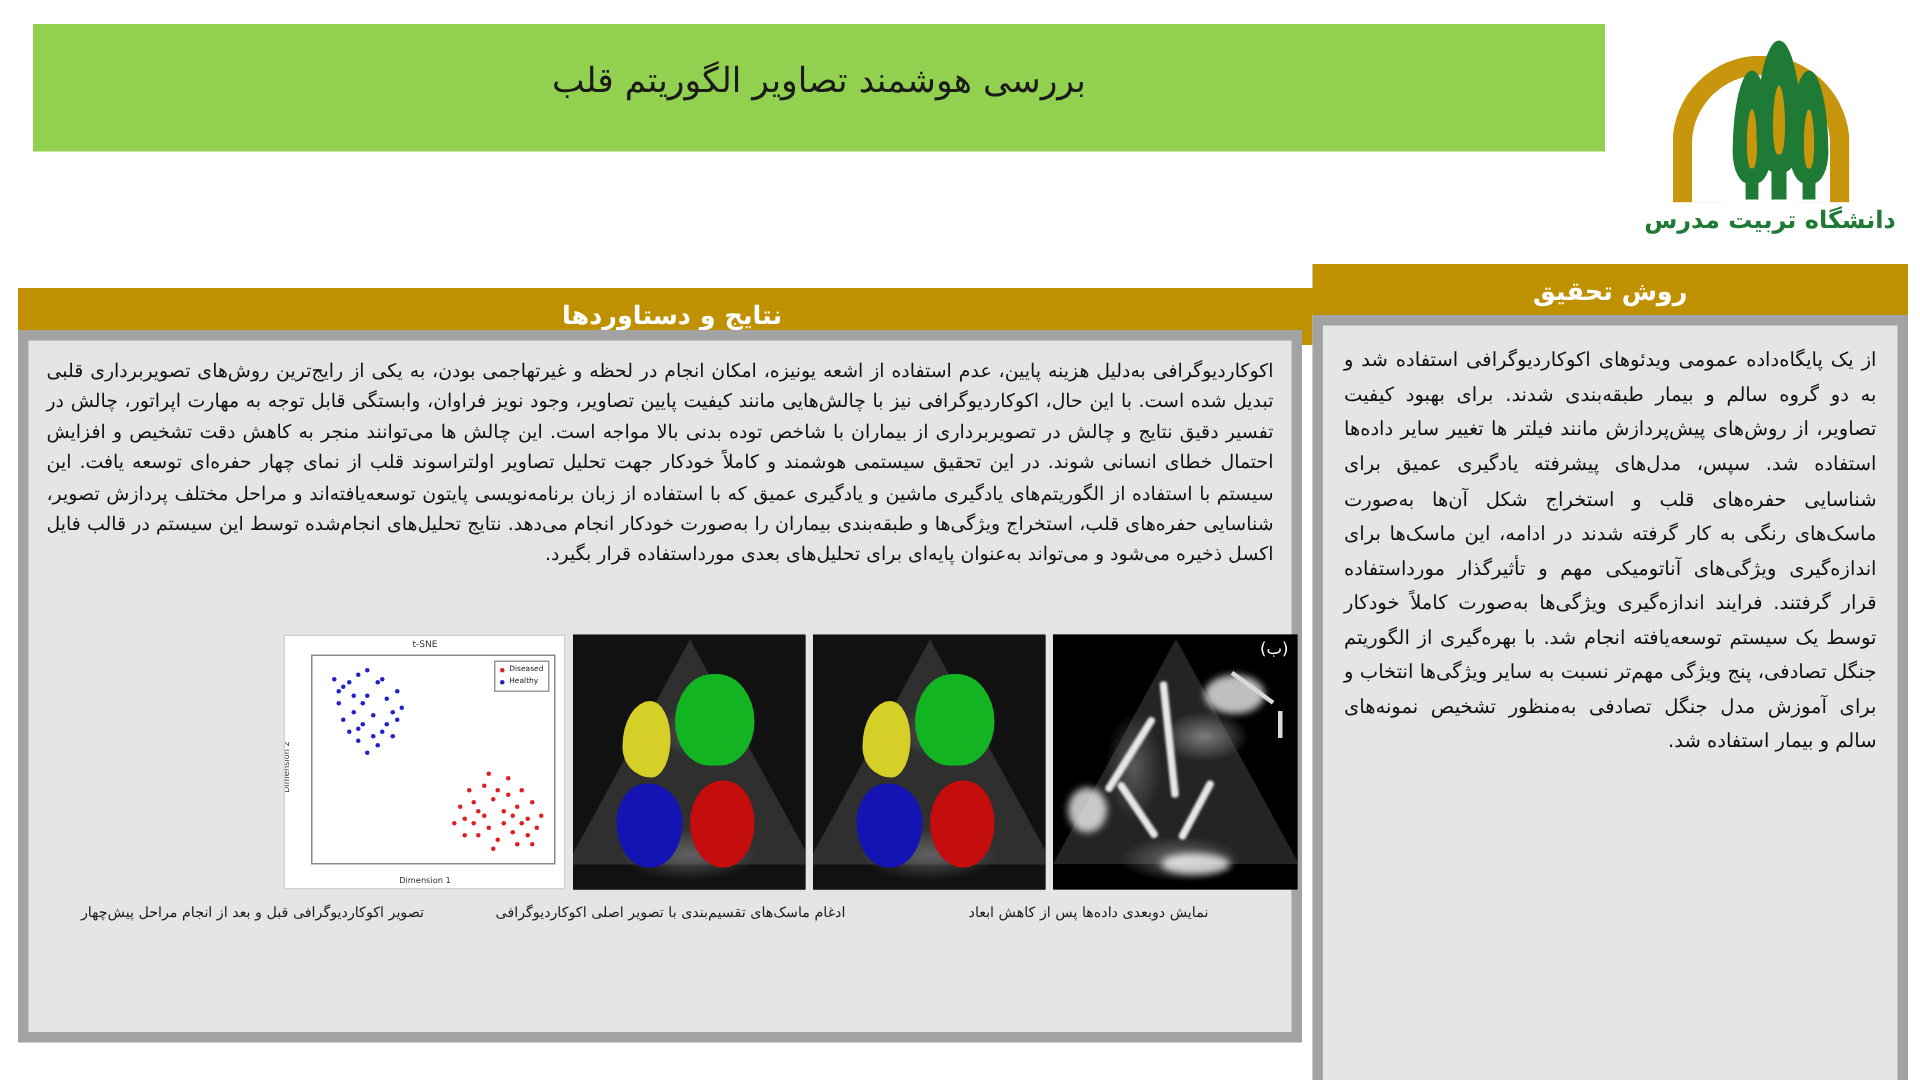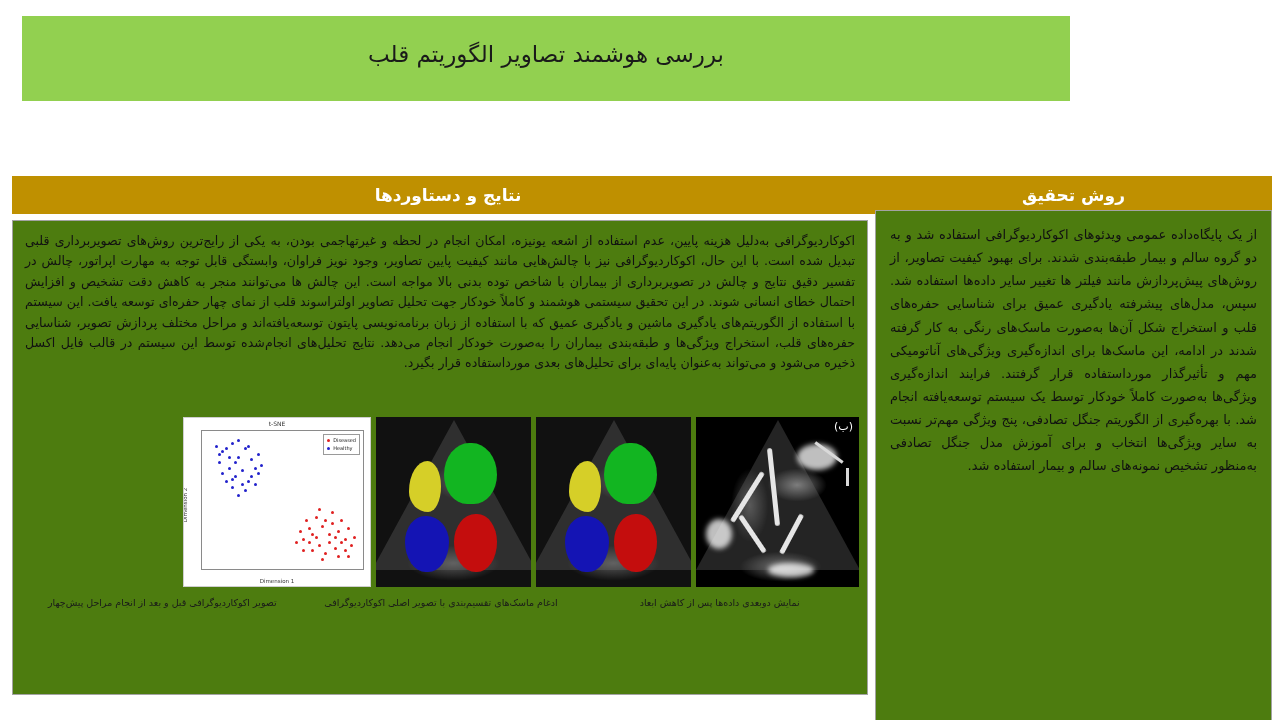--- a/index.html
+++ b/index.html
@@ -77,28 +77,28 @@
 
   
   .sec-head {
     position: absolute; height: 38px;
     background: #bf9000;
     display: flex; align-items: center; justify-content: center;
   }
   .sec-head span {
     color: #ffffff; font-size: 17px; font-weight: 700;
   }
-  .head-results { left: 12px; top: 176px; width: 872px; text-align: center; }
+  .head-results { left: 12px; top: 192px; width: 872px; text-align: center; }
   .head-method  { left: 875px; top: 176px; width: 397px; }
 
   
   .panel {
     position: absolute;
-    background: #4d7c0f;
-    border: 1px solid #a3a3a3;
+    background: #e5e5e5;
+    border: 7px solid #a3a3a3;
   }
   .panel-results { left: 12px; top: 220px; width: 856px; height: 475px; }
   .panel-method  { left: 875px; top: 210px; width: 397px; height: 581px; }
 
   .body-text {
     direction: rtl; text-align: justify;
     color: #111111; line-height: 1.62;
   }
   .panel-results .body-text {
     padding: 10px 12px 0 12px; font-size: 12.6px;
@@ -221,20 +221,38 @@
 </head>
 <body>
 
 <div class="poster">
 
   <div class="title-band">
     <div class="title">بررسی هوشمند تصاویر الگوریتم قلب</div>
   </div>
 
 
+  <div class="logo-box">
+    <div class="logo-mark">
+      <div class="logo-arch"></div>
+      <div class="cypress c1">
+        <div class="leaf"></div>
+          <div class="trunk"></div>
+      </div>
+      <div class="cypress c2">
+        <div class="leaf"></div>
+          <div class="trunk"></div>
+      </div>
+      <div class="cypress c3">
+        <div class="leaf"></div>
+          <div class="trunk"></div>
+      </div>
+    </div>
+    <div class="logo-word">دانشگاه تربیت مدرس</div>
+  </div>
 
   <div class="sec-head head-results">
     <span>نتایج و دستاوردها</span>
   </div>
   <div class="sec-head head-method">
     <span>روش تحقیق</span>
   </div>
 
   <div class="panel panel-results">
     <div class="body-text">اکوکاردیوگرافی به‌دلیل هزینه پایین، عدم استفاده از اشعه یونیزه، امکان انجام در لحظه و غیرتهاجمی بودن، به یکی از رایج‌ترین روش‌های تصویربرداری قلبی تبدیل شده است. با این حال، اکوکاردیوگرافی نیز با چالش‌هایی مانند کیفیت پایین تصاویر، وجود نویز فراوان، وابستگی قابل توجه به مهارت اپراتور، چالش در تفسیر دقیق نتایج و چالش در تصویربرداری از بیماران با شاخص توده بدنی بالا مواجه است. این چالش ها می‌توانند منجر به کاهش دقت تشخیص و افزایش احتمال خطای انسانی شوند. در این تحقیق سیستمی هوشمند و کاملاً خودکار جهت تحلیل تصاویر اولتراسوند قلب از نمای چهار حفره‌ای توسعه یافت. این سیستم با استفاده از الگوریتم‌های یادگیری ماشین و یادگیری عمیق که با استفاده از زبان برنامه‌نویسی پایتون توسعه‌یافته‌اند و مراحل مختلف پردازش تصویر، شناسایی حفره‌های قلب، استخراج ویژگی‌ها و طبقه‌بندی بیماران را به‌صورت خودکار انجام می‌دهد. نتایج تحلیل‌های انجام‌شده توسط این سیستم در قالب فایل اکسل ذخیره می‌شود و می‌تواند به‌عنوان پایه‌ای برای تحلیل‌های بعدی مورداستفاده قرار بگیرد.</div>

